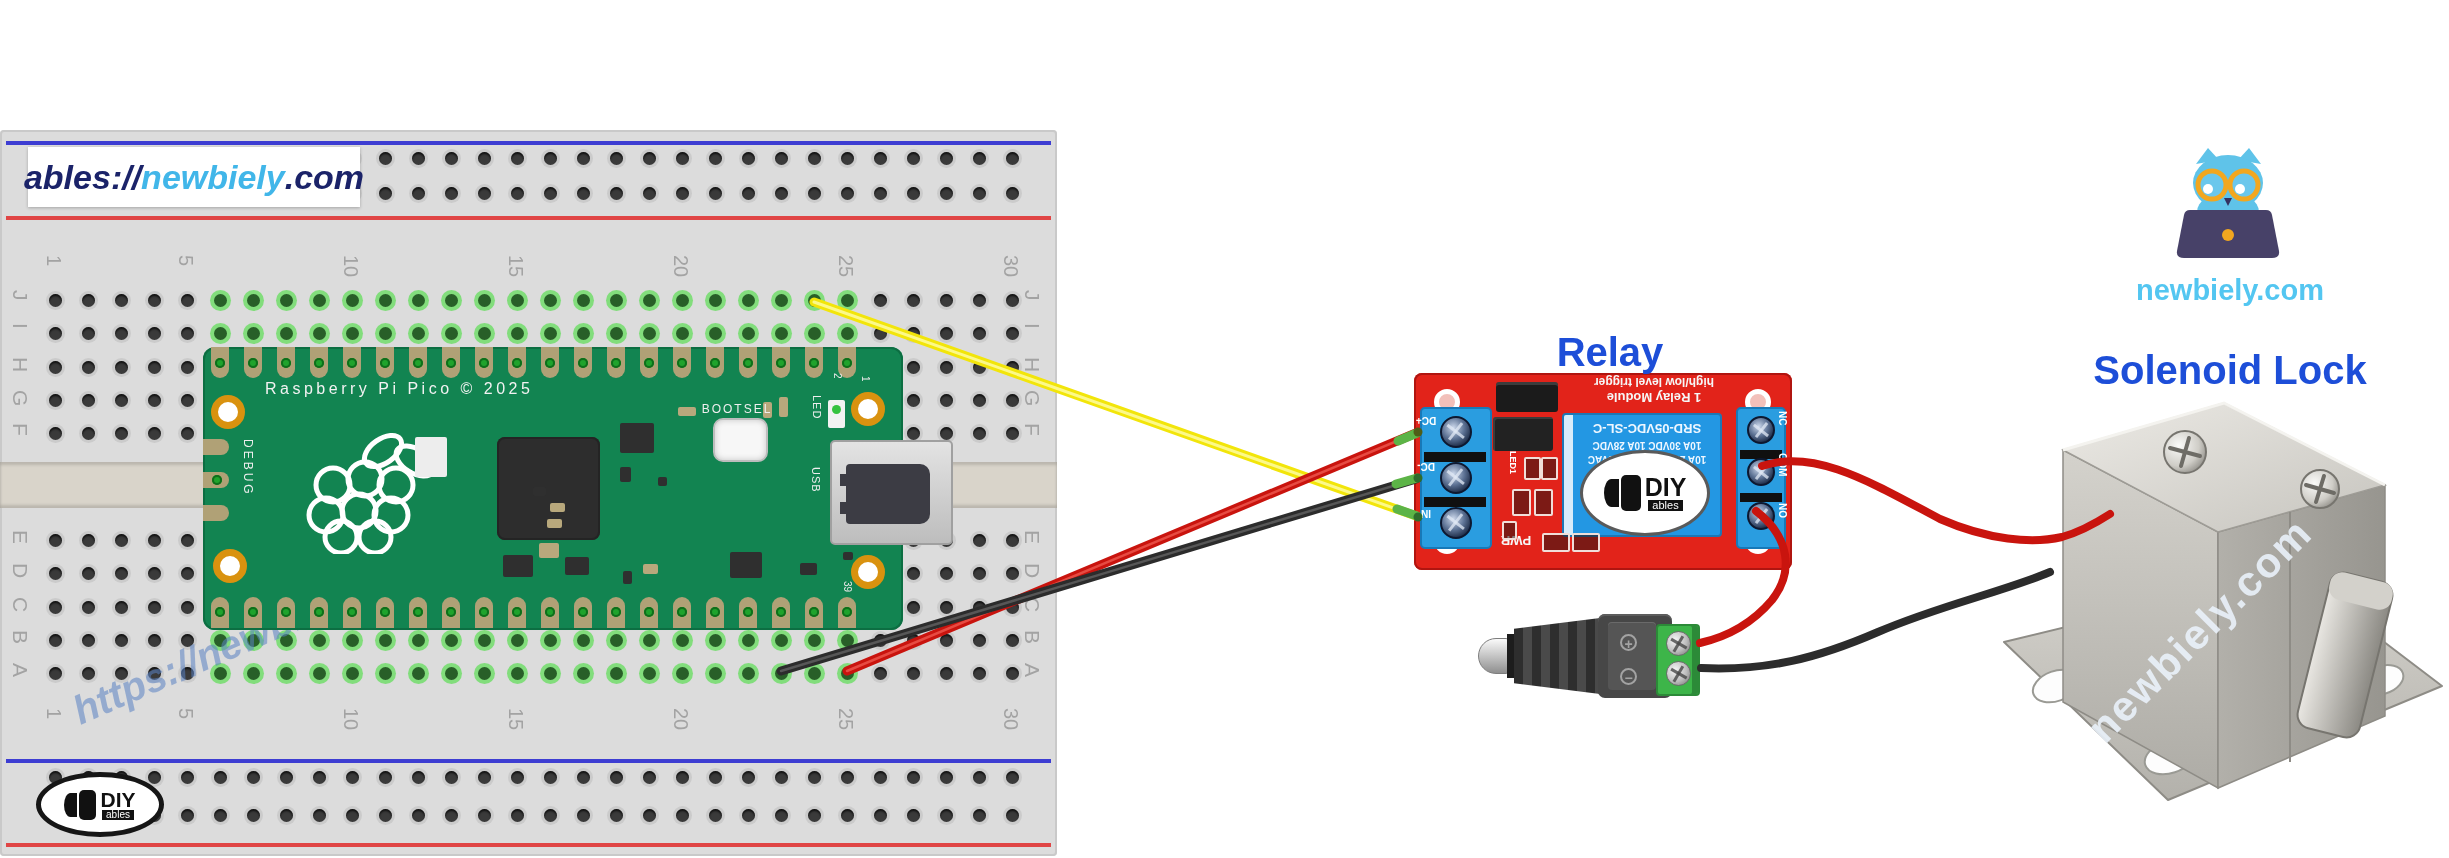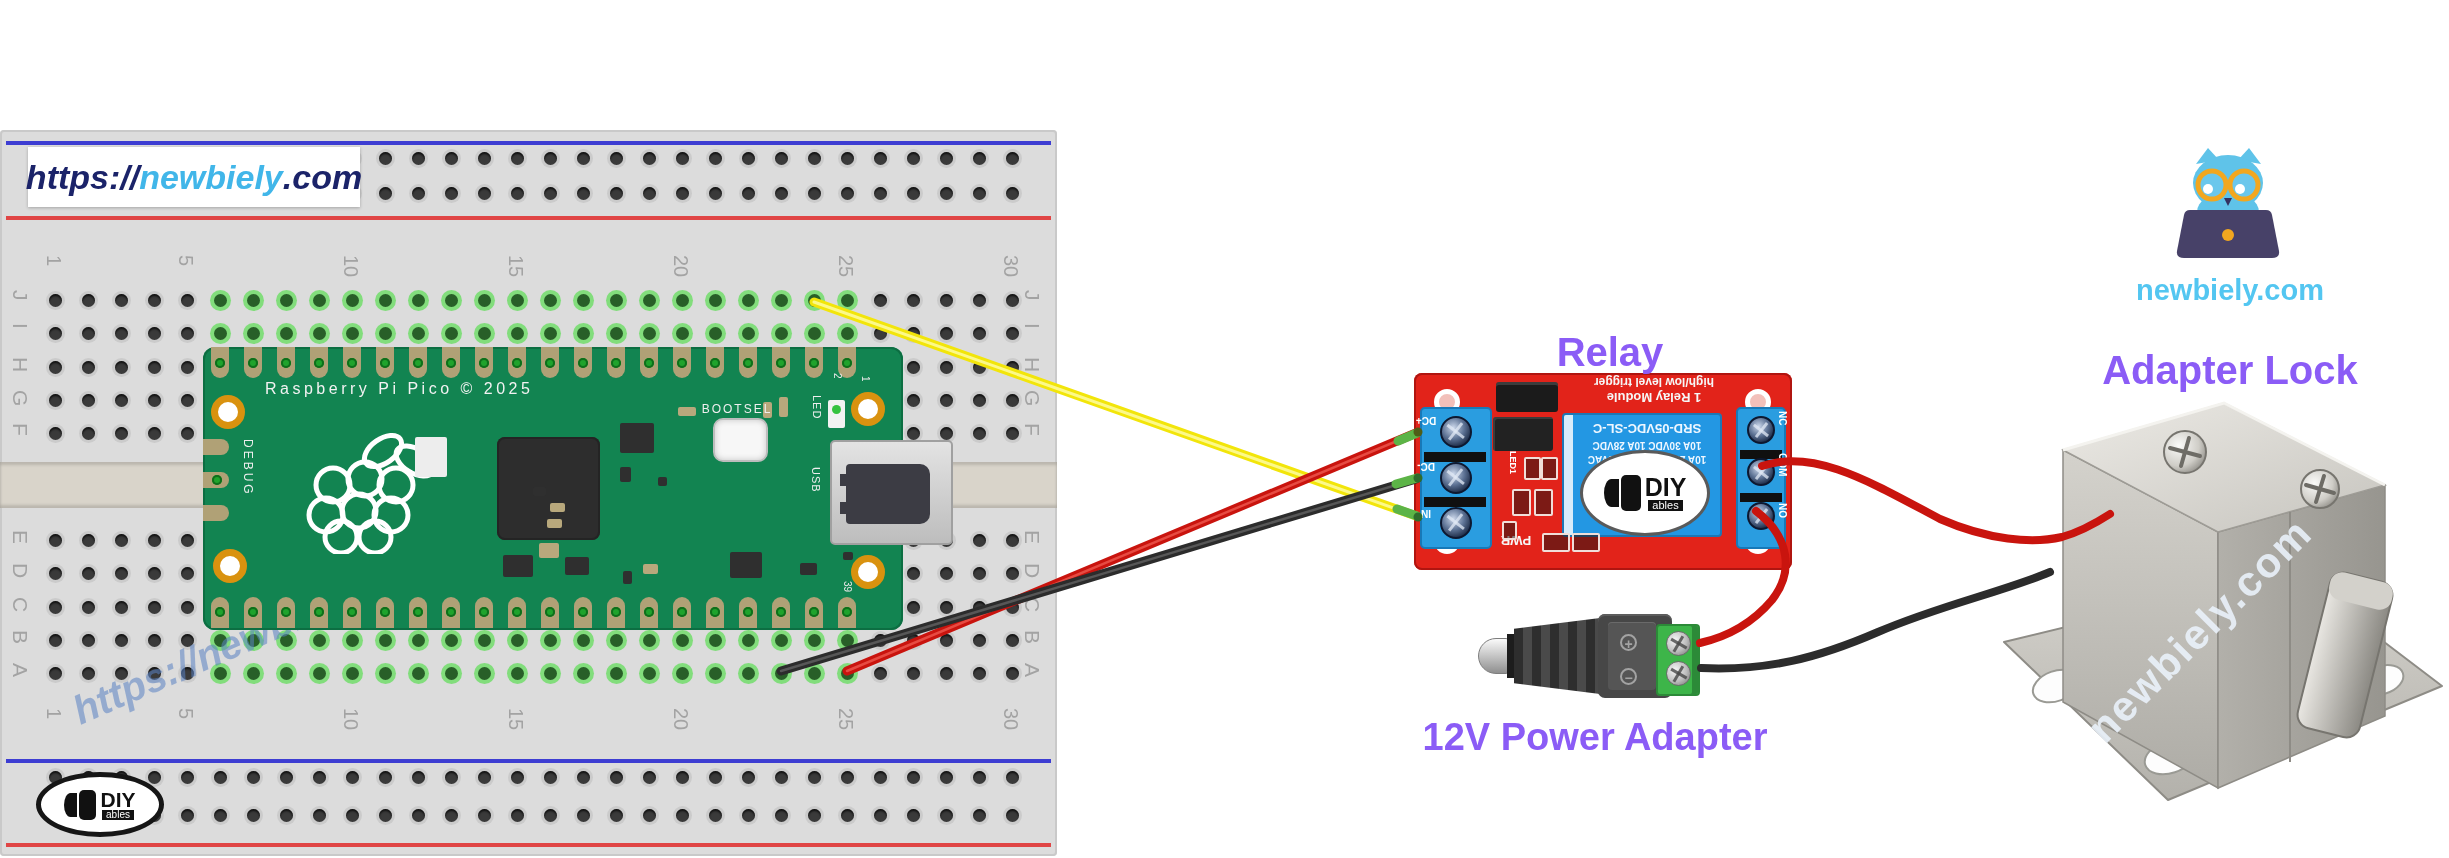--- a/index.html
+++ b/index.html
@@ -1,21 +1,21 @@
 <!DOCTYPE html>
 <html><head>
 <meta charset="utf-8">
 <style>
   html,body{margin:0;padding:0;background:#fff;}
   #canvas{position:relative;width:2449px;height:858px;background:#ffffff;
           font-family:"Liberation Sans",sans-serif;overflow:hidden;}
   .abs{position:absolute;}
   .v90{position:absolute;transform-origin:0 0;transform:rotate(90deg);white-space:nowrap;}
   .r180{transform:rotate(180deg);}
-  .teal-label{color:#8b5cf6;font-weight:bold;text-align:center;white-space:nowrap;}
+  .teal-label{color:#1d4ed8;font-weight:bold;text-align:center;white-space:nowrap;}
 
   
   #banner{left:10px;top:6px;width:1078px;height:61px;border:4px solid #27567d;border-radius:34px;
           background:#fff;display:flex;align-items:center;box-sizing:border-box;}
   #banner span{padding-left:34px;font-size:38px;color:#27567d;letter-spacing:.5px;}
 
   
   #breadboard{left:0;top:130px;width:1057px;height:726px;background:#dcdcdc;border-radius:4px;
               box-shadow:inset 0 0 0 2px #c9c9c9;z-index:1;}
   .rail-line{position:absolute;left:6px;width:1045px;height:4px;}
@@ -598,21 +598,21 @@
         <div class="v90 bb-letter" style="left: 1044px; top: 433px;">D</div>
         <div class="v90 bb-letter" style="left: 32px; top: 467px;">C</div>
         <div class="v90 bb-letter" style="left: 1044px; top: 467px;">C</div>
         <div class="v90 bb-letter" style="left: 32px; top: 500px;">B</div>
         <div class="v90 bb-letter" style="left: 1044px; top: 500px;">B</div>
         <div class="v90 bb-letter" style="left: 32px; top: 533px;">A</div>
         <div class="v90 bb-letter" style="left: 1044px; top: 533px;">A</div>
       </div>
 
     <div id="bb-url">
-      <span class="url-dark">https://</span>
+      <span class="url-dark">ables://</span>
         <span class="url-light">newbiely</span>
         <span class="url-dark">.com</span>
     </div>
 
     <div id="bb-watermark">https://newbiely.com</div>
 
     <div class="diy-oval" id="bb-diy">
       <span class="diy-glyph1" style="width:13px;height:24px"></span>
       <span class="diy-glyph2" style="width:17px;height:30px"></span>
       <span class="diy-col">
@@ -974,22 +974,21 @@
     </g>
 
     <path d="M1762,466 C1815,448 1872,483 1940,519 C1988,540 2032,544 2062,537 C2080,532 2096,523 2110,514" fill="none" stroke="#c9140e" stroke-width="8" stroke-linecap="round"></path>
 
     <path d="M1756,511 C1790,537 1794,572 1772,600 C1750,626 1722,638 1700,643" fill="none" stroke="#c9140e" stroke-width="8" stroke-linecap="round"></path>
 
     <path d="M1701,668 C1768,671 1818,658 1878,632 C1938,606 2002,592 2050,572" fill="none" stroke="#2c2c2c" stroke-width="8" stroke-linecap="round"></path>
   </svg>
 
   <div class="abs teal-label" id="relay-label">Relay</div>
-  <div class="abs teal-label" id="adapter-label">12V Power Adapter</div>
-  <div class="abs teal-label" id="solenoid-label">Adapter Lock</div>
+  <div class="abs teal-label" id="solenoid-label">Solenoid Lock</div>
 
   <svg class="abs" id="owl-svg" width="118" height="124" viewBox="0 0 118 124">
     <polygon points="26,18 38,2 49,14" fill="#5fc3e9"></polygon>
     <polygon points="68,14 79,2 91,18" fill="#5fc3e9"></polygon>
     <ellipse cx="58" cy="37" rx="35" ry="28" fill="#5fc3e9"></ellipse>
     <ellipse cx="58" cy="66" rx="31" ry="20" fill="#5fc3e9"></ellipse>
     <circle cx="42" cy="39" r="14" fill="#6ac7ec" stroke="#f2a71f" stroke-width="5"></circle>
     <circle cx="74" cy="39" r="14" fill="#6ac7ec" stroke="#f2a71f" stroke-width="5"></circle>
     <circle cx="38" cy="43" r="5" fill="#ffffff"></circle>
     <circle cx="70" cy="43" r="5" fill="#ffffff"></circle>

